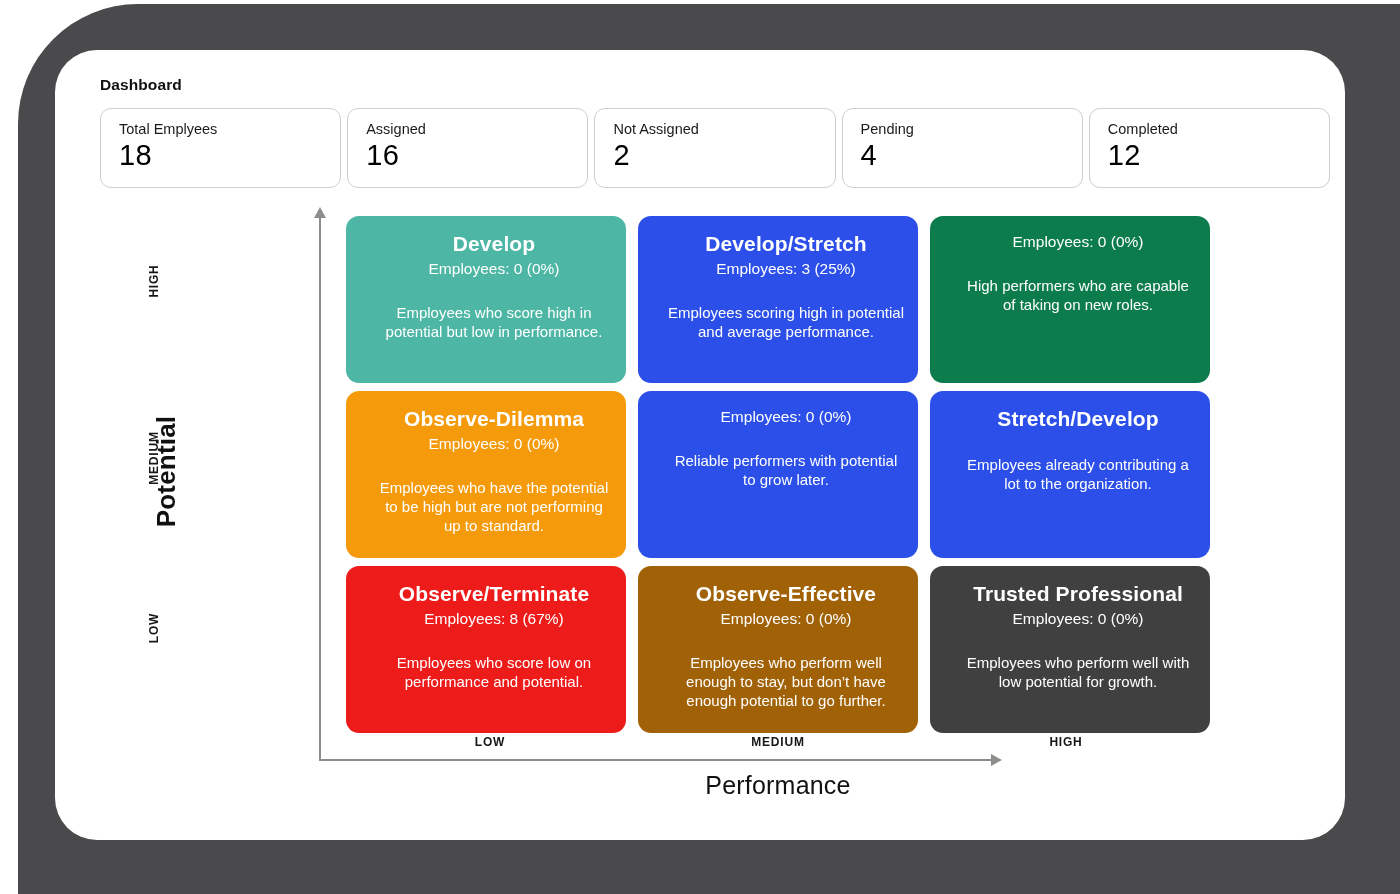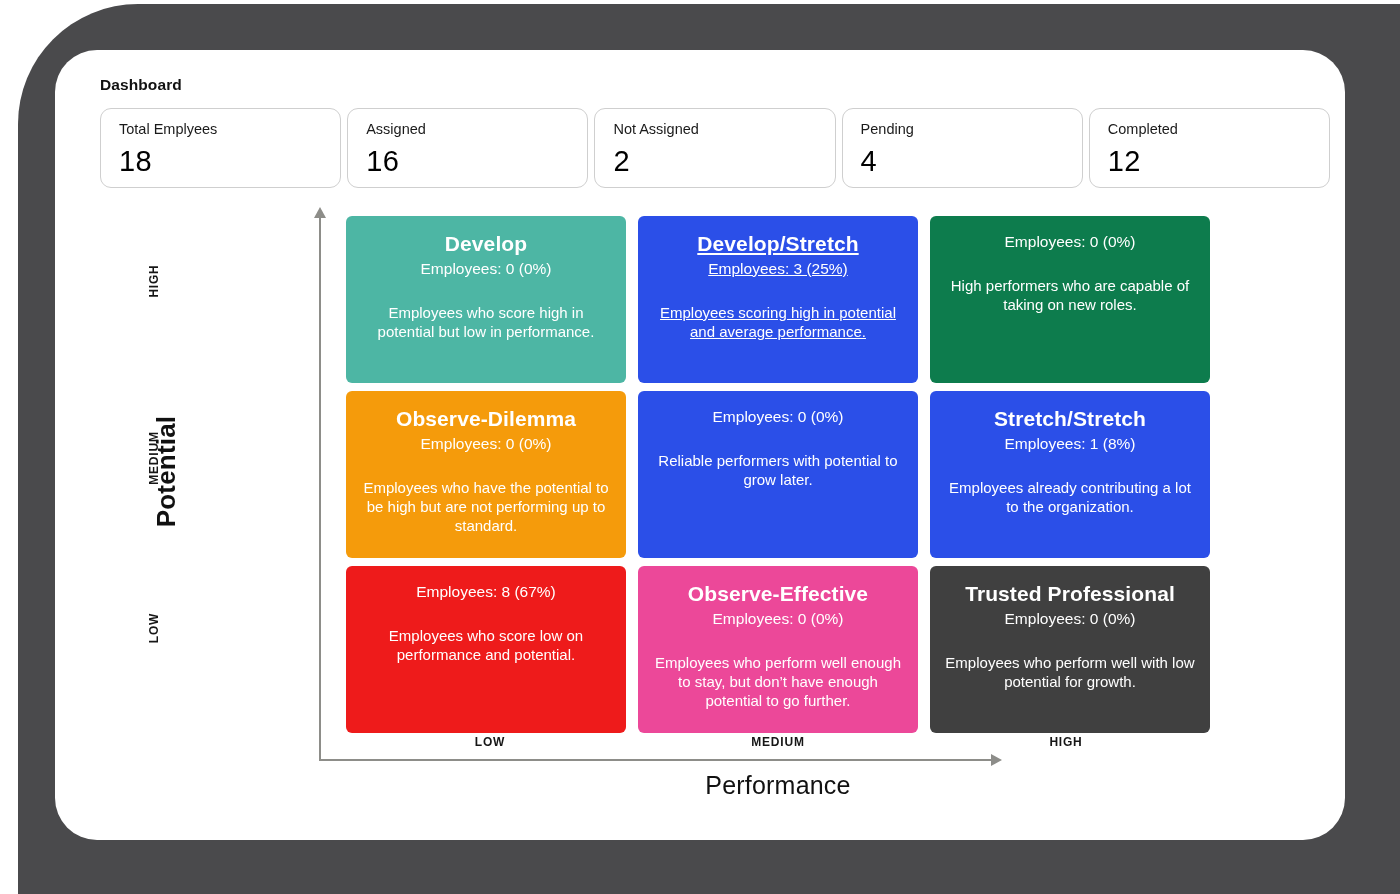--- a/index.html
+++ b/index.html
@@ -73,21 +73,21 @@
   .stat-label {
     font-size: 14.5px;
     color: #1a1a1a;
     line-height: 1.1;
   }
   .stat-value {
     font-size: 29px;
     font-weight: 500;
     color: #000000;
     line-height: 1.15;
-    margin-top: 7px;
+    margin-top: 1px;
     letter-spacing: .3px;
   }
 
   
   .matrix-area {
     position: relative;
     margin-top: 28px;
     width: 1230px;
     height: 590px;
   }
@@ -197,22 +197,22 @@
     width: 864px;
     height: 517px;
     display: grid;
     grid-template-columns: repeat(3, 1fr);
     grid-template-rows: repeat(3, 1fr);
     column-gap: 12px;
     row-gap: 8px;
   }
 
   .cell {
-    border-radius: 6px;
-    padding: 16px 14px 0 14px;
+    border-radius: 13px;
+    padding: 16px 14px 0 30px;
     text-align: center;
     color: #ffffff;
     overflow: hidden;
   }
   .cell-title {
     font-size: 21px;
     font-weight: bold;
     line-height: 1.12;
     letter-spacing: .1px;
     margin-bottom: 3px;
@@ -284,21 +284,21 @@
         <div class="axis-h-arrow"></div>
 
         <div class="grid">
 
           <div class="cell" style="background-color: rgb(77, 182, 164);">
             <div class="cell-title">Develop</div>
             <div class="cell-count">Employees: 0 (0%)</div>
             <div class="cell-desc">Employees who score high in potential but low in performance.</div>
           </div>
 
-          <div class="cell" style="background-color: rgb(43, 79, 232); text-decoration: underline;">
+          <div class="cell" style="background-color: rgb(43, 79, 232);">
             <div class="cell-title">Develop/Stretch</div>
             <div class="cell-count">Employees: 3 (25%)</div>
             <div class="cell-desc">Employees scoring high in potential and average performance.</div>
           </div>
 
           <div class="cell" style="background-color: rgb(13, 124, 77);">
             <div class="cell-count">Employees: 0 (0%)</div>
             <div class="cell-desc">High performers who are capable of taking on new roles.</div>
           </div>
 
@@ -307,31 +307,31 @@
             <div class="cell-count">Employees: 0 (0%)</div>
             <div class="cell-desc">Employees who have the potential to be high but are not performing up to standard.</div>
           </div>
 
           <div class="cell" style="background-color: rgb(43, 79, 232);">
             <div class="cell-count">Employees: 0 (0%)</div>
             <div class="cell-desc">Reliable performers with potential to grow later.</div>
           </div>
 
           <div class="cell" style="background-color: rgb(43, 79, 232);">
-            <div class="cell-title">Stretch/Stretch</div>
-            <div class="cell-count">Employees: 1 (8%)</div>
+            <div class="cell-title">Stretch/Develop</div>
             <div class="cell-desc">Employees already contributing a lot to the organization.</div>
           </div>
 
           <div class="cell" style="background-color: rgb(238, 27, 27);">
+            <div class="cell-title">Observe/Terminate</div>
             <div class="cell-count">Employees: 8 (67%)</div>
             <div class="cell-desc">Employees who score low on performance and potential.</div>
           </div>
 
-          <div class="cell" style="background-color: #ec4899; text-align: center;">
+          <div class="cell" style="background-color: #a16207; text-align: center;">
             <div class="cell-title">Observe-Effective</div>
             <div class="cell-count">Employees: 0 (0%)</div>
             <div class="cell-desc">Employees who perform well enough to stay, but don’t have enough potential to go further.</div>
           </div>
 
           <div class="cell" style="background-color: #404040;">
             <div class="cell-title">Trusted Professional</div>
             <div class="cell-count">Employees: 0 (0%)</div>
             <div class="cell-desc">Employees who perform well with low potential for growth.</div>
           </div>

